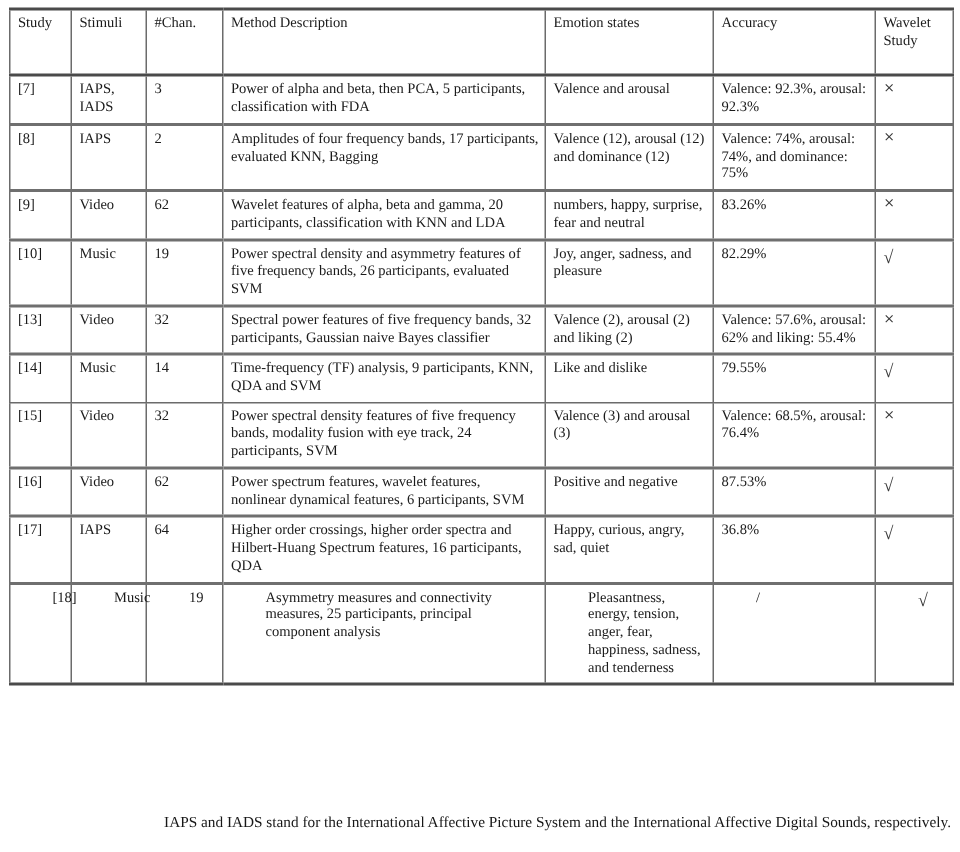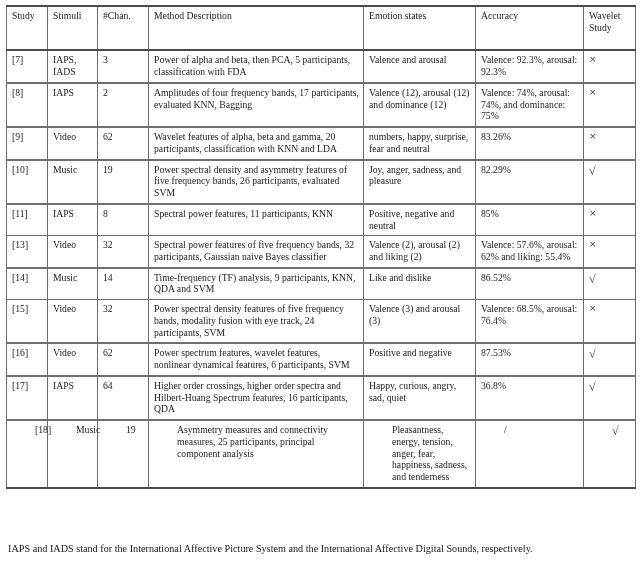--- a/index.html
+++ b/index.html
@@ -80,21 +80,21 @@
   .cellrow { display: block; }
   .footnote {
     position: absolute;
     left: 8px;
     top: 543px;
     width: 626px;
     font-family: "Liberation Serif", "DejaVu Serif", serif;
     font-size: 10.2px;
     line-height: 1.26;
     color: #171717;
-    text-align: left;
+    text-align: right;
   }
   .footnote span { display: block; white-space: nowrap; }
 </style>
 </head>
 <body>
 
 <div id="table-wrap">
   <table class="survey">
     <colgroup>
       <col class="c-study">
@@ -149,45 +149,36 @@
         </tr>
         <tr class="thick">
           <td class="ctr">[10]</td>
           <td class="ctr">Music</td>
           <td>19</td>
           <td>Power spectral density and asymmetry features of five frequency bands, 26 participants, evaluated SVM</td>
           <td>Joy, anger, sadness, and pleasure</td>
           <td>82.29%</td>
           <td class="sym check">√</td>
         </tr>
-        <tr>
-          <td class="ctr">[11]</td>
-          <td class="ctr">IAPS</td>
-          <td>8</td>
-          <td>Spectral power features, 11 participants, KNN</td>
-          <td>Positive, negative and neutral</td>
-          <td>85%</td>
-          <td class="sym">×</td>
-        </tr>
         <tr class="thick">
           <td class="ctr">[13]</td>
           <td class="ctr">Video</td>
           <td>32</td>
           <td>Spectral power features of five frequency bands, 32 participants, Gaussian naive Bayes classifier</td>
           <td>Valence (2), arousal (2) and liking (2)</td>
           <td>Valence: 57.6%, arousal: 62% and liking: 55.4%</td>
           <td class="sym">×</td>
         </tr>
         <tr>
           <td class="ctr">[14]</td>
           <td class="ctr">Music</td>
           <td>14</td>
           <td>Time-frequency (TF) analysis, 9 participants, KNN, QDA and SVM</td>
           <td>Like and dislike</td>
-          <td>86.52%</td>
+          <td>79.55%</td>
           <td class="sym check">√</td>
         </tr>
         <tr class="thick">
           <td class="ctr">[15]</td>
           <td class="ctr">Video</td>
           <td>32</td>
           <td>Power spectral density features of five frequency bands, modality fusion with eye track, 24 participants, SVM</td>
           <td>Valence (3) and arousal (3)</td>
           <td>Valence: 68.5%, arousal: 76.4%</td>
           <td class="sym">×</td>

